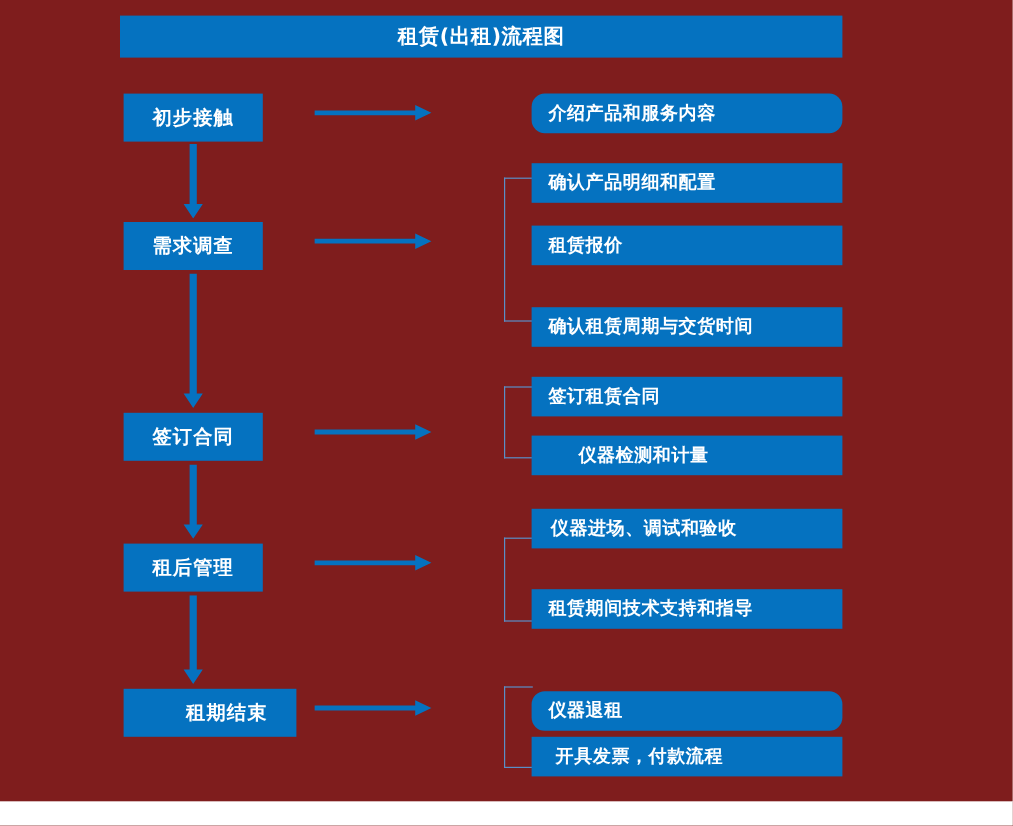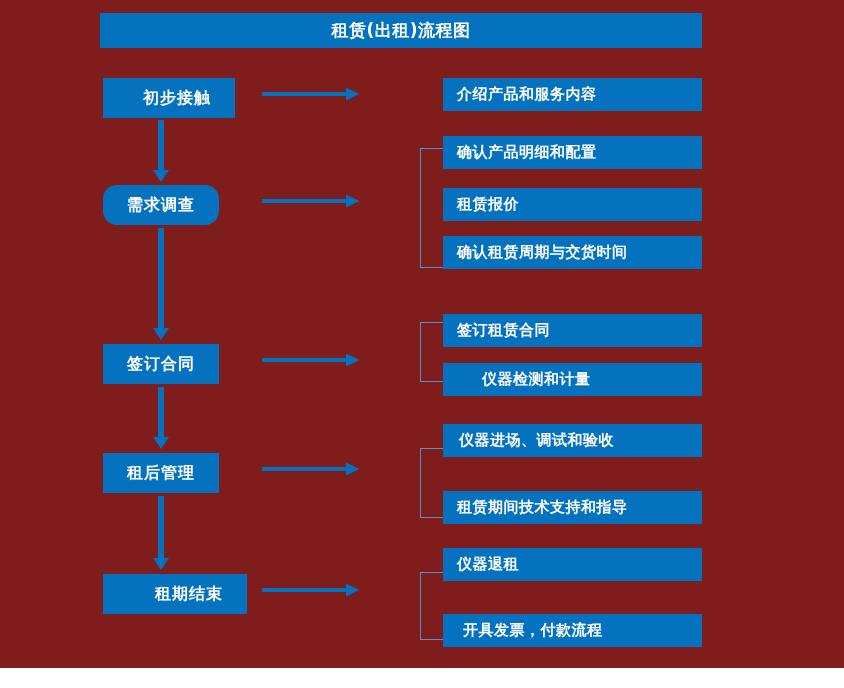--- a/index.html
+++ b/index.html
@@ -93,22 +93,22 @@
   }
 </style>
 </head>
 <body>
 
 <div id="canvas">
 
   <div class="title-bar">租赁(出租)流程图</div>
 
   <div id="stage-layer">
-      <div class="stage-box" style="top: 78px; padding-left: 16px;">初步接触</div>
-      <div class="stage-box" style="top: 185px; border-radius: 14px;">需求调查</div>
+      <div class="stage-box" style="top: 78px;">初步接触</div>
+      <div class="stage-box" style="top: 185px;">需求调查</div>
       <div class="stage-box" style="top: 344px;">签订合同</div>
       <div class="stage-box" style="top: 453px;">租后管理</div>
       <div class="stage-box" style="top: 574px; padding-left: 28px;">租期结束</div>
     </div>
   <div id="arrow-layer">
       <div class="h-arrow" style="top: 86px;"><svg width="98" height="14" viewBox="0 0 98 14">
           <path d="M0 5 L84 5 L84 0.5 L97.5 7 L84 13.5 L84 9 L0 9 Z" fill="#0572C0"></path>
         </svg></div>
       <div class="h-arrow" style="top: 193px;"><svg width="98" height="14" viewBox="0 0 98 14">
           <path d="M0 5 L84 5 L84 0.5 L97.5 7 L84 13.5 L84 9 L0 9 Z" fill="#0572C0"></path>
@@ -135,25 +135,25 @@
           <path d="M6 0 L12 0 L12 62 L17 62 L9 74 L1 62 L6 62 Z" fill="#0572C0"></path>
         </svg></div>
     </div>
   <div id="bracket-layer">
       <div class="bracket" style="top: 148px; height: 120px;"></div>
       <div class="bracket" style="top: 322px; height: 60px;"></div>
       <div class="bracket" style="top: 448px; height: 70px;"></div>
       <div class="bracket" style="top: 572px; height: 68px;"></div>
     </div>
   <div id="detail-layer">
-      <div class="detail-box" style="top: 78px;">介绍产品和服务内容</div>
+      <div class="detail-box" style="top: 78px; border-radius: 11px;">介绍产品和服务内容</div>
       <div class="detail-box" style="top: 136px;">确认产品明细和配置</div>
       <div class="detail-box" style="top: 188px;">租赁报价</div>
-      <div class="detail-box" style="top: 236px;">确认租赁周期与交货时间</div>
+      <div class="detail-box" style="top: 256px;">确认租赁周期与交货时间</div>
       <div class="detail-box" style="top: 314px;">签订租赁合同</div>
       <div class="detail-box" style="top: 363px; padding-left: 39px;">仪器检测和计量</div>
       <div class="detail-box" style="top: 424px; padding-left: 16px;">仪器进场、调试和验收</div>
       <div class="detail-box" style="top: 491px;">租赁期间技术支持和指导</div>
-      <div class="detail-box" style="top: 548px;">仪器退租</div>
+      <div class="detail-box" style="top: 576px; border-radius: 11px;">仪器退租</div>
       <div class="detail-box" style="top: 614px; padding-left: 20px;">开具发票，付款流程</div>
     </div>
 
 </div>
 
 </body></html>

